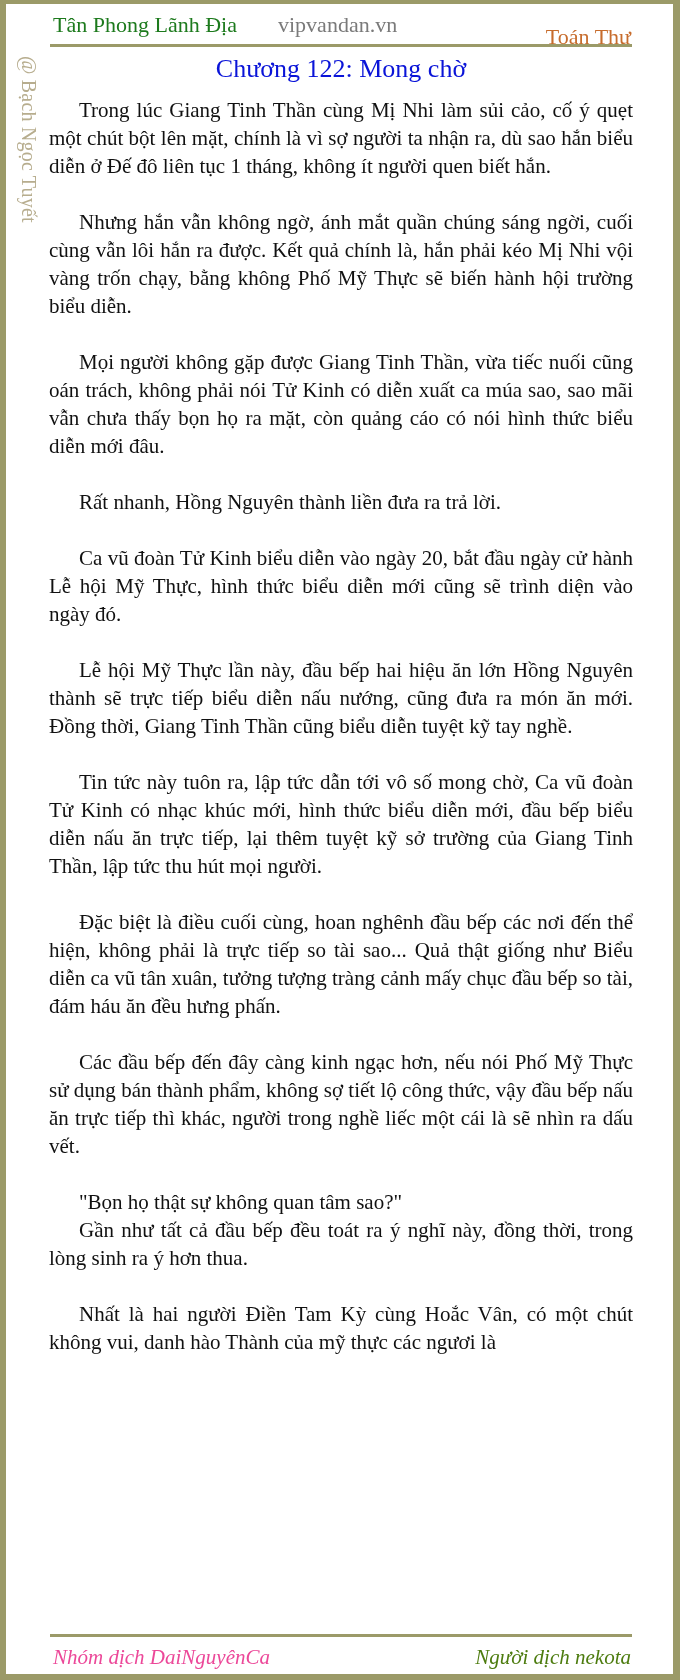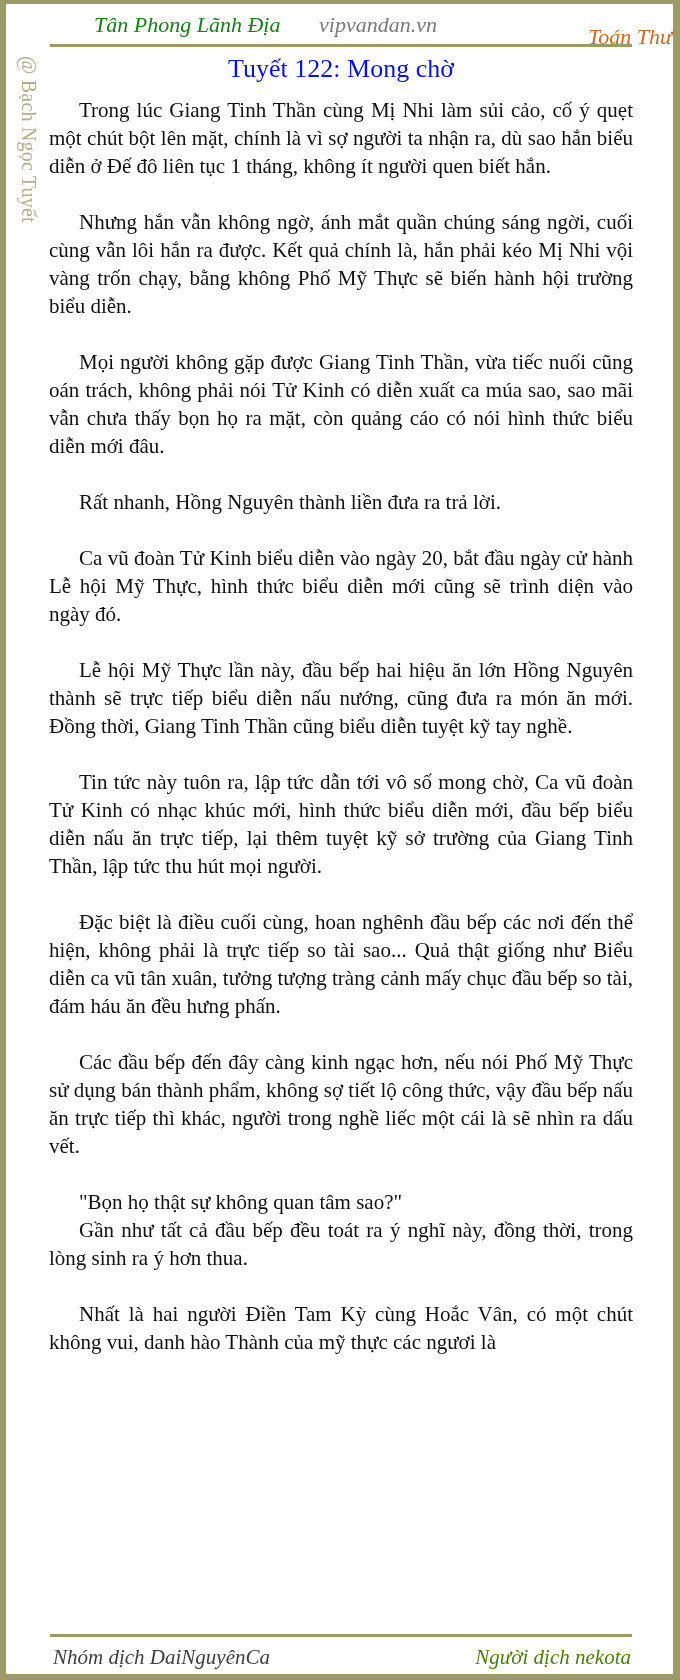--- a/index.html
+++ b/index.html
@@ -35,24 +35,22 @@
       white-space: nowrap;
       letter-spacing: 0.2px;
     }
     .header {
       position: absolute;
       left: 47px;
       top: 2px;
       width: 578px;
       height: 38px;
       font-family: "Liberation Serif", serif;
-      font-style: italic;
       font-size: 22px;
       line-height: 38px;
-      margin-left: 41px;
     }
     .header .site-name {
       position: absolute;
       left: 0;
       top: 0;
       color: #1d7a1d;
     }
     .header .site-url {
       position: absolute;
       left: 225px;
@@ -111,21 +109,21 @@
       height: 34px;
       font-family: "Liberation Serif", serif;
       font-style: italic;
       font-size: 21px;
       line-height: 34px;
     }
     .footer .group-name {
       position: absolute;
       left: 0;
       top: 0;
-      color: #404040;
+      color: #ec4899;
     }
     .footer .translator {
       position: absolute;
       right: 0;
       top: 0;
       color: #4d7c0f;
     }
   </style>
 </head>
 <body>
@@ -135,21 +133,21 @@
   <div class="watermark">@ Bạch Ngọc Tuyết</div>
 
   <div class="header">
     <span class="site-name">Tân Phong Lãnh Địa</span>
     <span class="site-url">vipvandan.vn</span>
     <span class="book-title">Toán Thư</span>
   </div>
 
   <div class="rule top"></div>
 
-  <div class="chapter-title">Tuyết 122: Mong chờ</div>
+  <div class="chapter-title">Chương 122: Mong chờ</div>
 
   <div class="content">
     <p>Trong lúc Giang Tinh Thần cùng Mị Nhi làm sủi cảo, cố ý quẹt một chút bột lên mặt, chính là vì sợ người ta nhận ra, dù sao hắn biểu diễn ở Đế đô liên tục 1 tháng, không ít người quen biết hắn.</p>
     <p>Nhưng hắn vẫn không ngờ, ánh mắt quần chúng sáng ngời, cuối cùng vẫn lôi hắn ra được. Kết quả chính là, hắn phải kéo Mị Nhi vội vàng trốn chạy, bằng không Phố Mỹ Thực sẽ biến hành hội trường biểu diễn.</p>
     <p>Mọi người không gặp được Giang Tinh Thần, vừa tiếc nuối cũng oán trách, không phải nói Tử Kinh có diễn xuất ca múa sao, sao mãi vẫn chưa thấy bọn họ ra mặt, còn quảng cáo có nói hình thức biểu diễn mới đâu.</p>
     <p>Rất nhanh, Hồng Nguyên thành liền đưa ra trả lời.</p>
     <p>Ca vũ đoàn Tử Kinh biểu diễn vào ngày 20, bắt đầu ngày cử hành Lễ hội Mỹ Thực, hình thức biểu diễn mới cũng sẽ trình diện vào ngày đó.</p>
     <p>Lễ hội Mỹ Thực lần này, đầu bếp hai hiệu ăn lớn Hồng Nguyên thành sẽ trực tiếp biểu diễn nấu nướng, cũng đưa ra món ăn mới. Đồng thời, Giang Tinh Thần cũng biểu diễn tuyệt kỹ tay nghề.</p>
     <p>Tin tức này tuôn ra, lập tức dẫn tới vô số mong chờ, Ca vũ đoàn Tử Kinh có nhạc khúc mới, hình thức biểu diễn mới, đầu bếp biểu diễn nấu ăn trực tiếp, lại thêm tuyệt kỹ sở trường của Giang Tinh Thần, lập tức thu hút mọi người.</p>
     <p>Đặc biệt là điều cuối cùng, hoan nghênh đầu bếp các nơi đến thể hiện, không phải là trực tiếp so tài sao... Quả thật giống như Biểu diễn ca vũ tân xuân, tưởng tượng tràng cảnh mấy chục đầu bếp so tài, đám háu ăn đều hưng phấn.</p>

